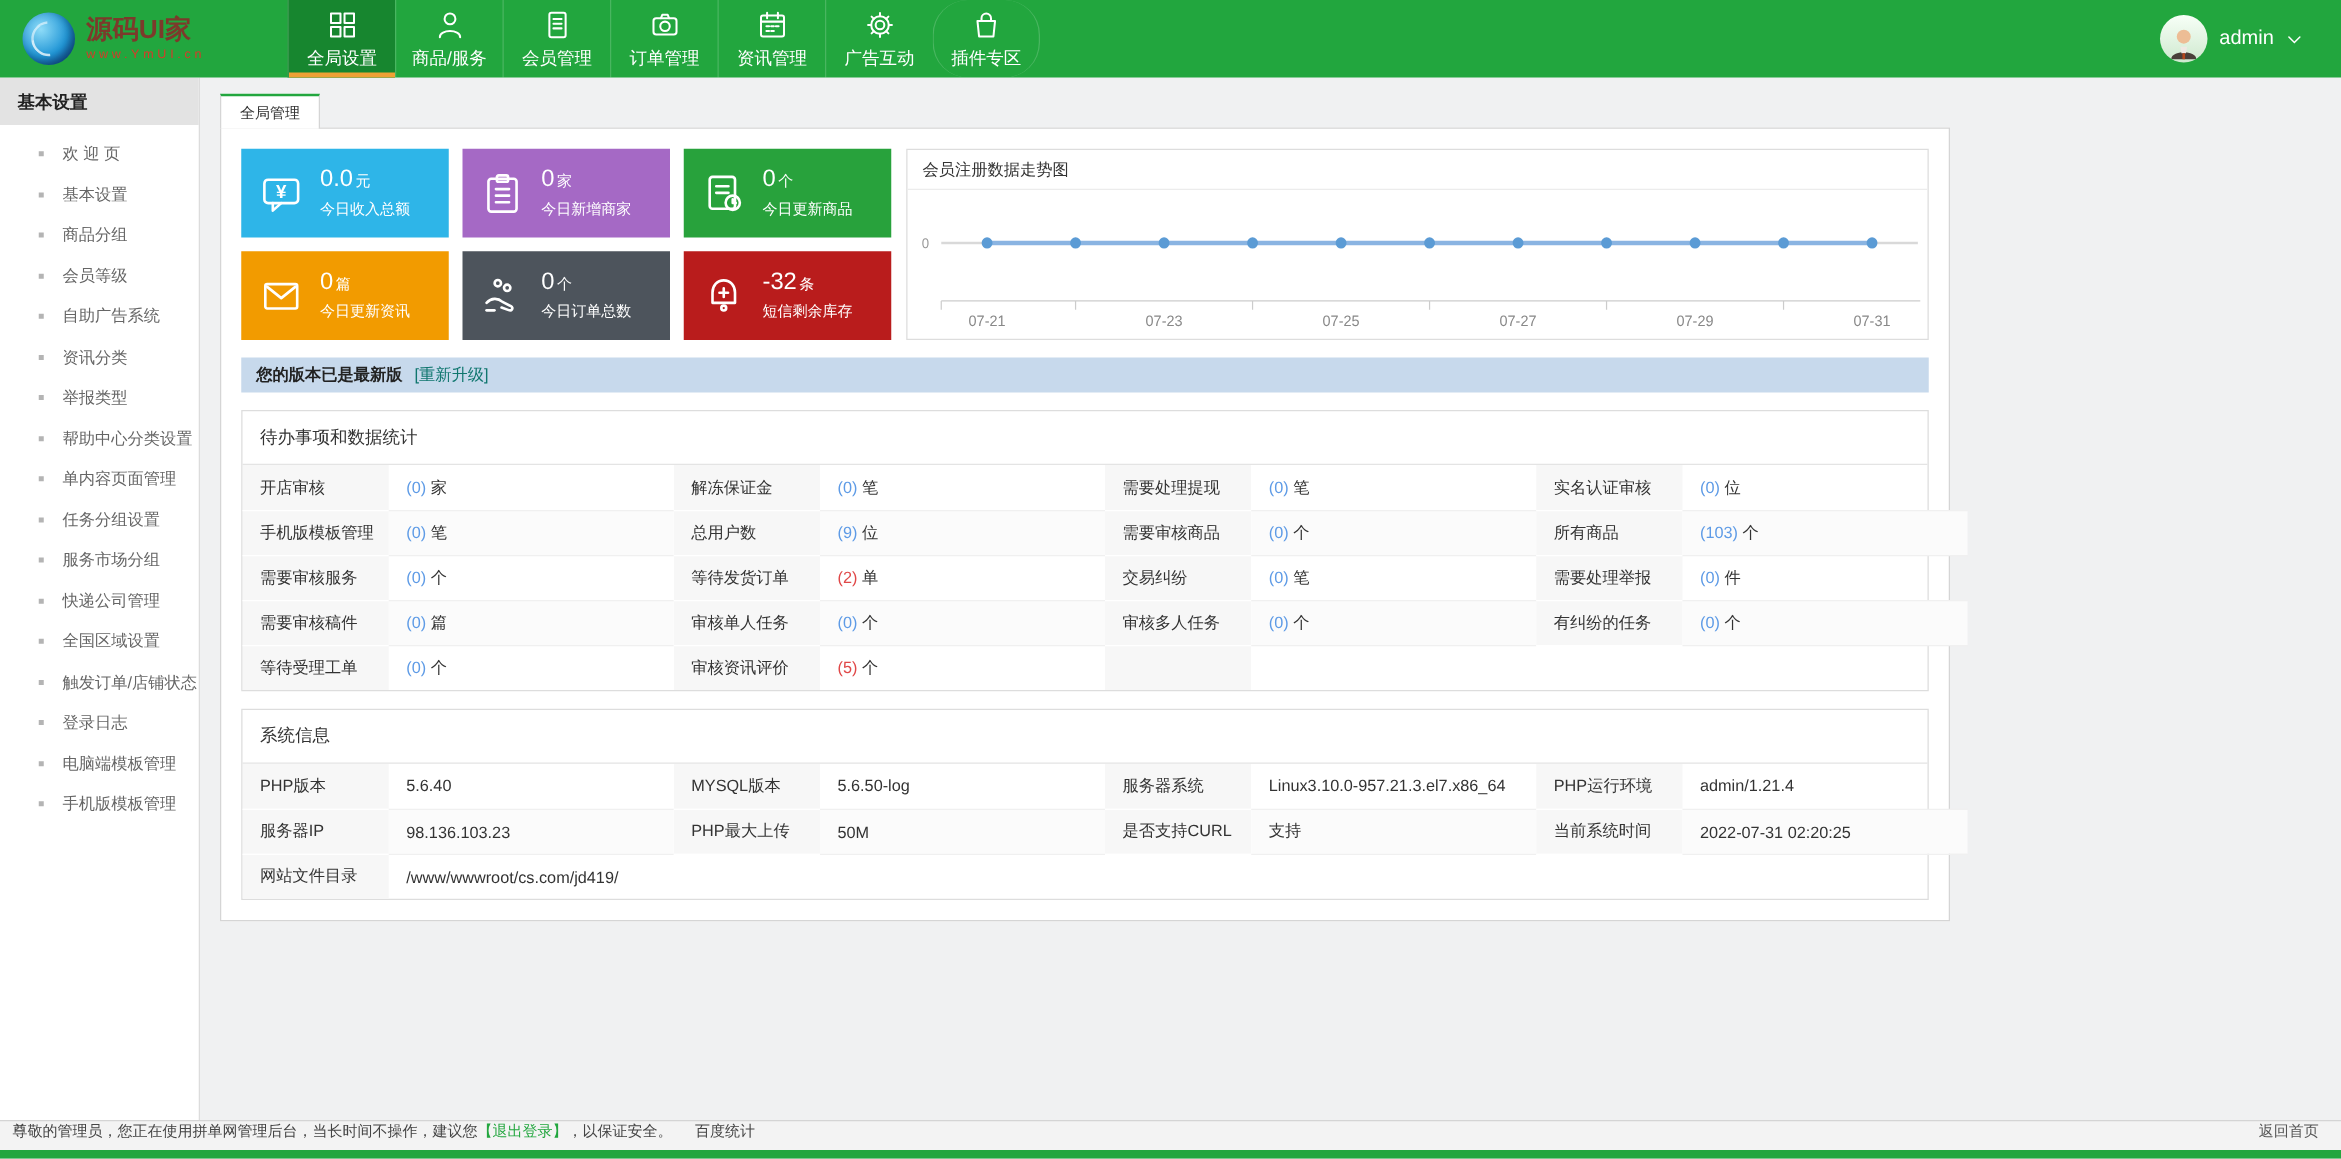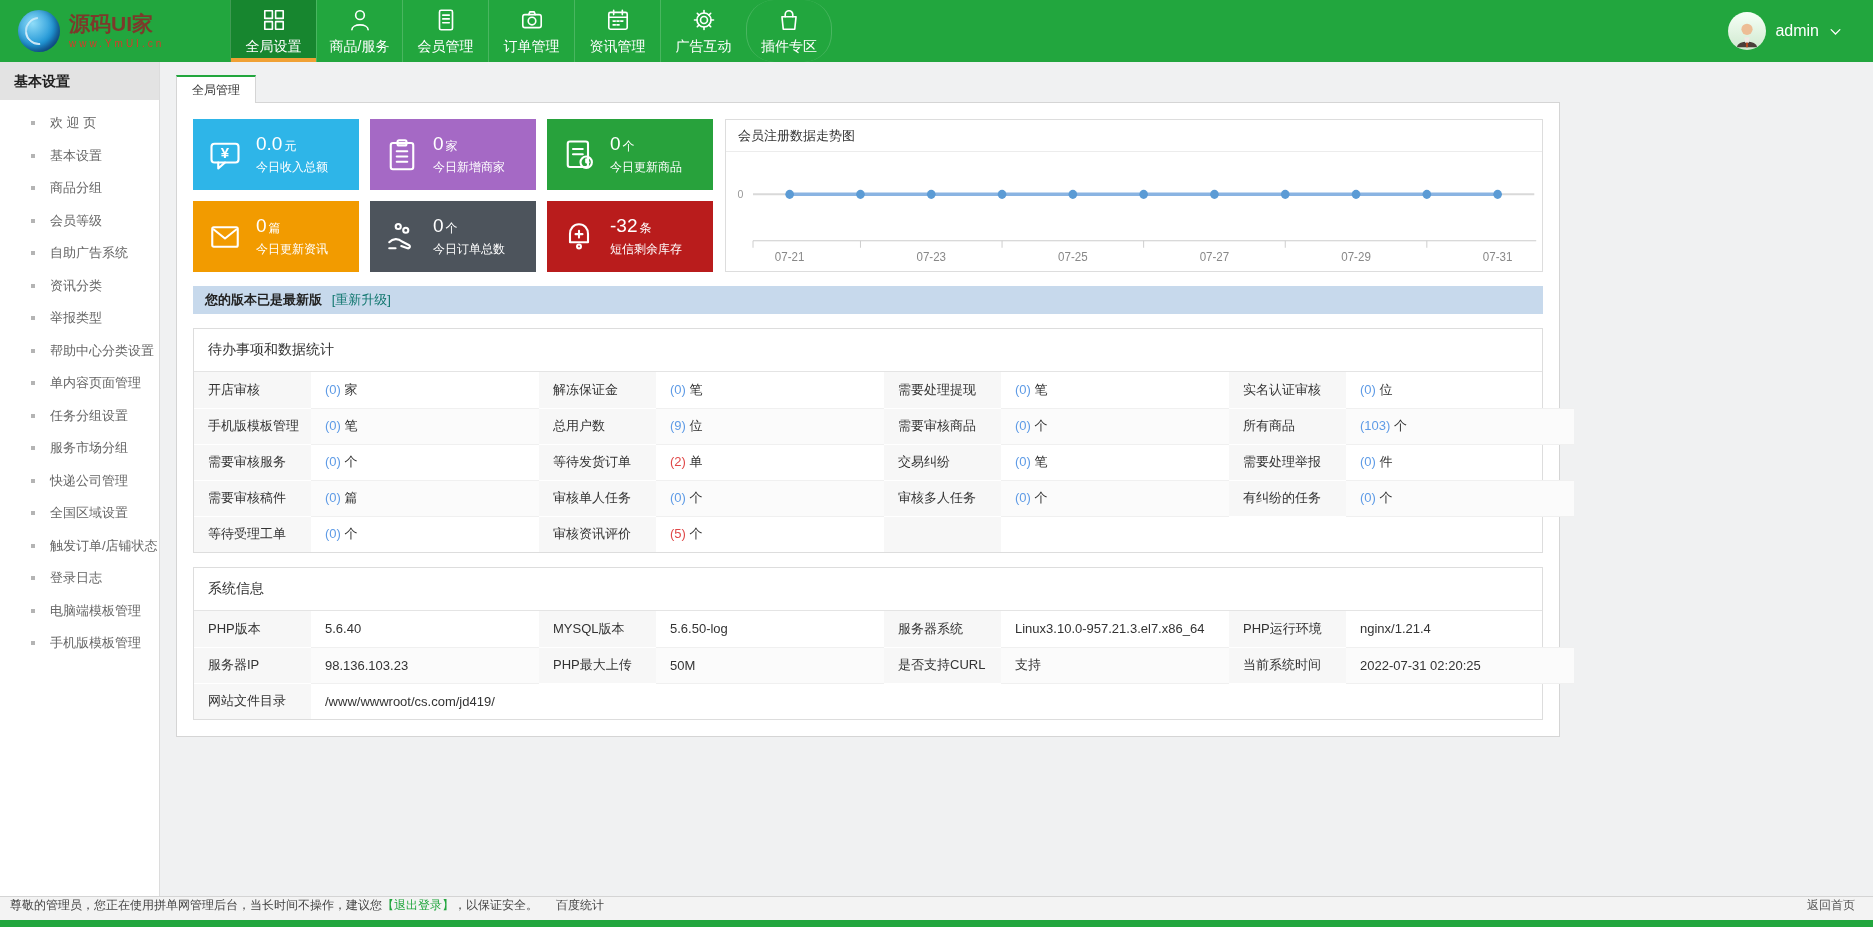--- a/index.html
+++ b/index.html
@@ -465,21 +465,21 @@
             </colgroup>
           <tbody id="sysinfo-table">
               <tr>
                 <td class="t-label">PHP版本</td>
                 <td>5.6.40</td>
                 <td class="t-label">MYSQL版本</td>
                 <td>5.6.50-log</td>
                 <td class="t-label">服务器系统</td>
                 <td>Linux3.10.0-957.21.3.el7.x86_64</td>
                 <td class="t-label">PHP运行环境</td>
-                <td>nginx/1.21.4</td>
+                <td>admin/1.21.4</td>
               </tr>
               <tr>
                 <td class="t-label">服务器IP</td>
                 <td>98.136.103.23</td>
                 <td class="t-label">PHP最大上传</td>
                 <td>50M</td>
                 <td class="t-label">是否支持CURL</td>
                 <td>支持</td>
                 <td class="t-label">当前系统时间</td>
                 <td>2022-07-31 02:20:25</td>

